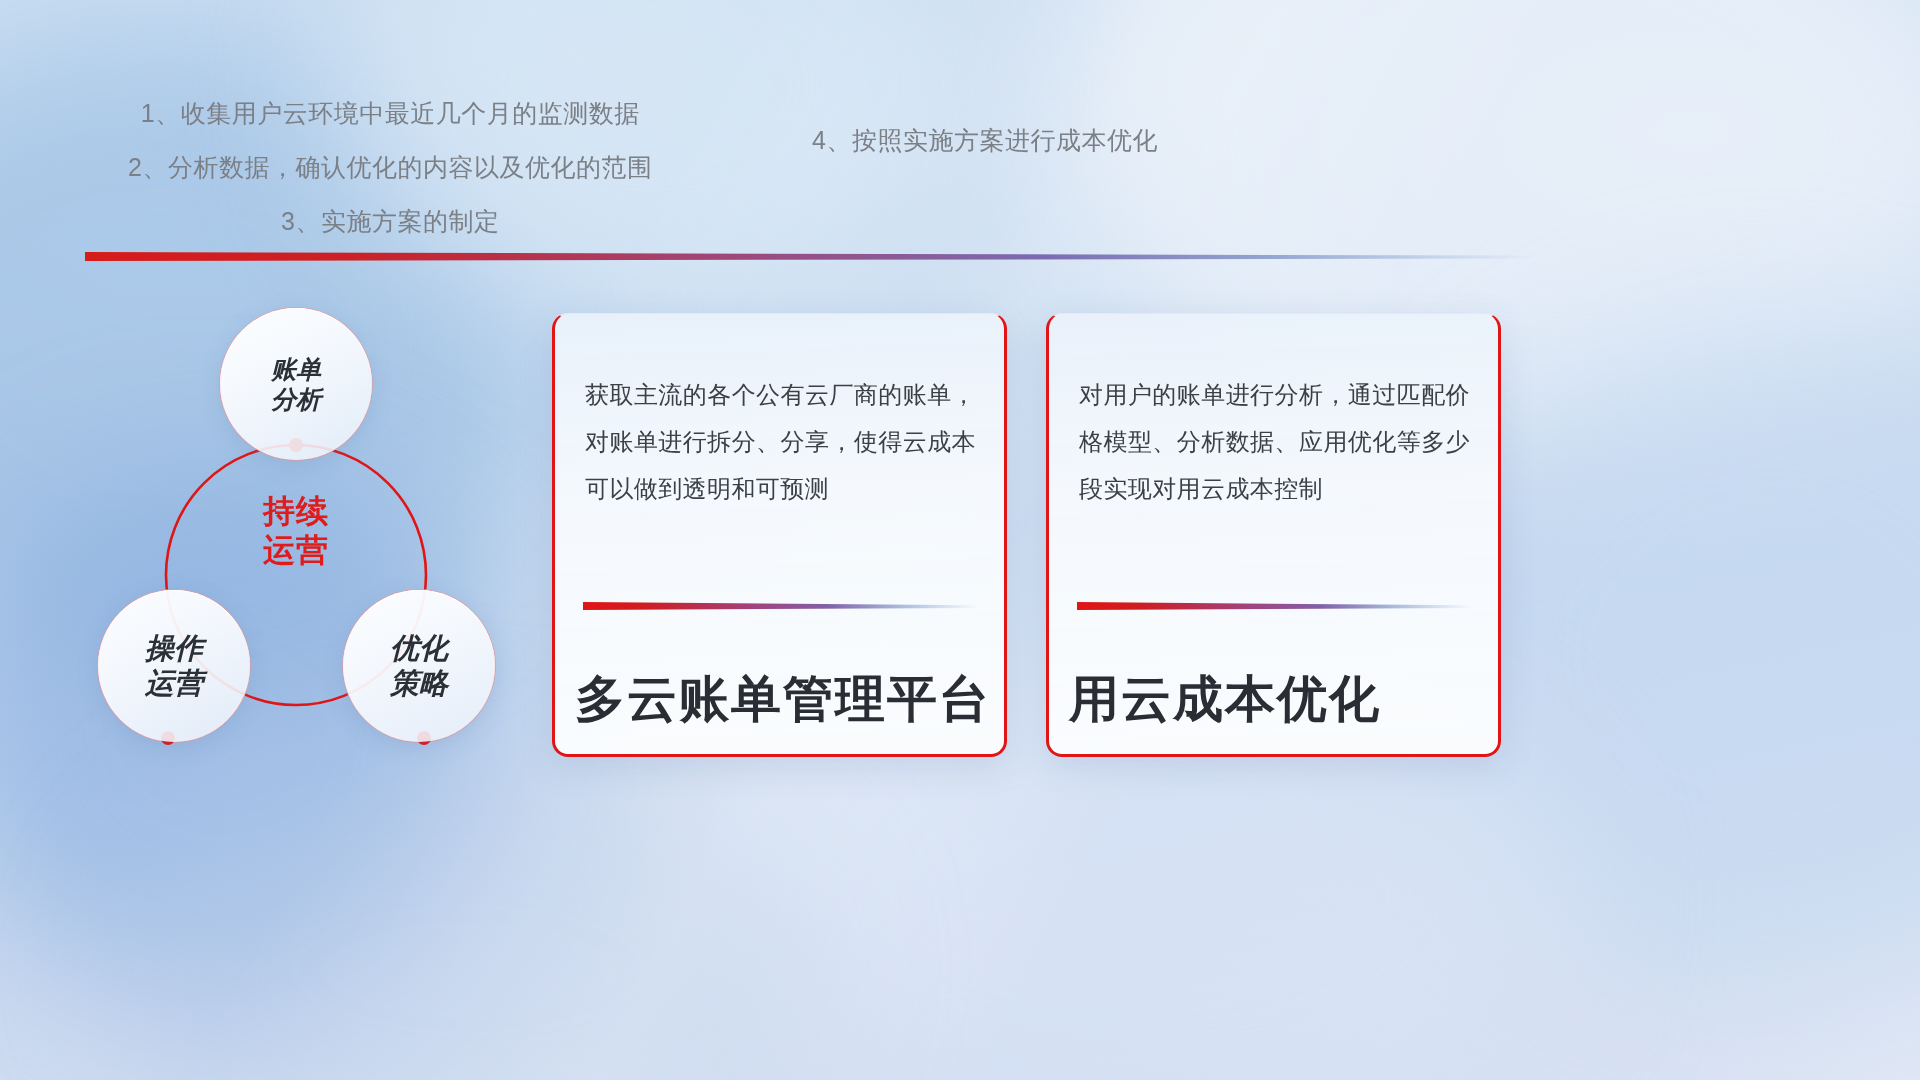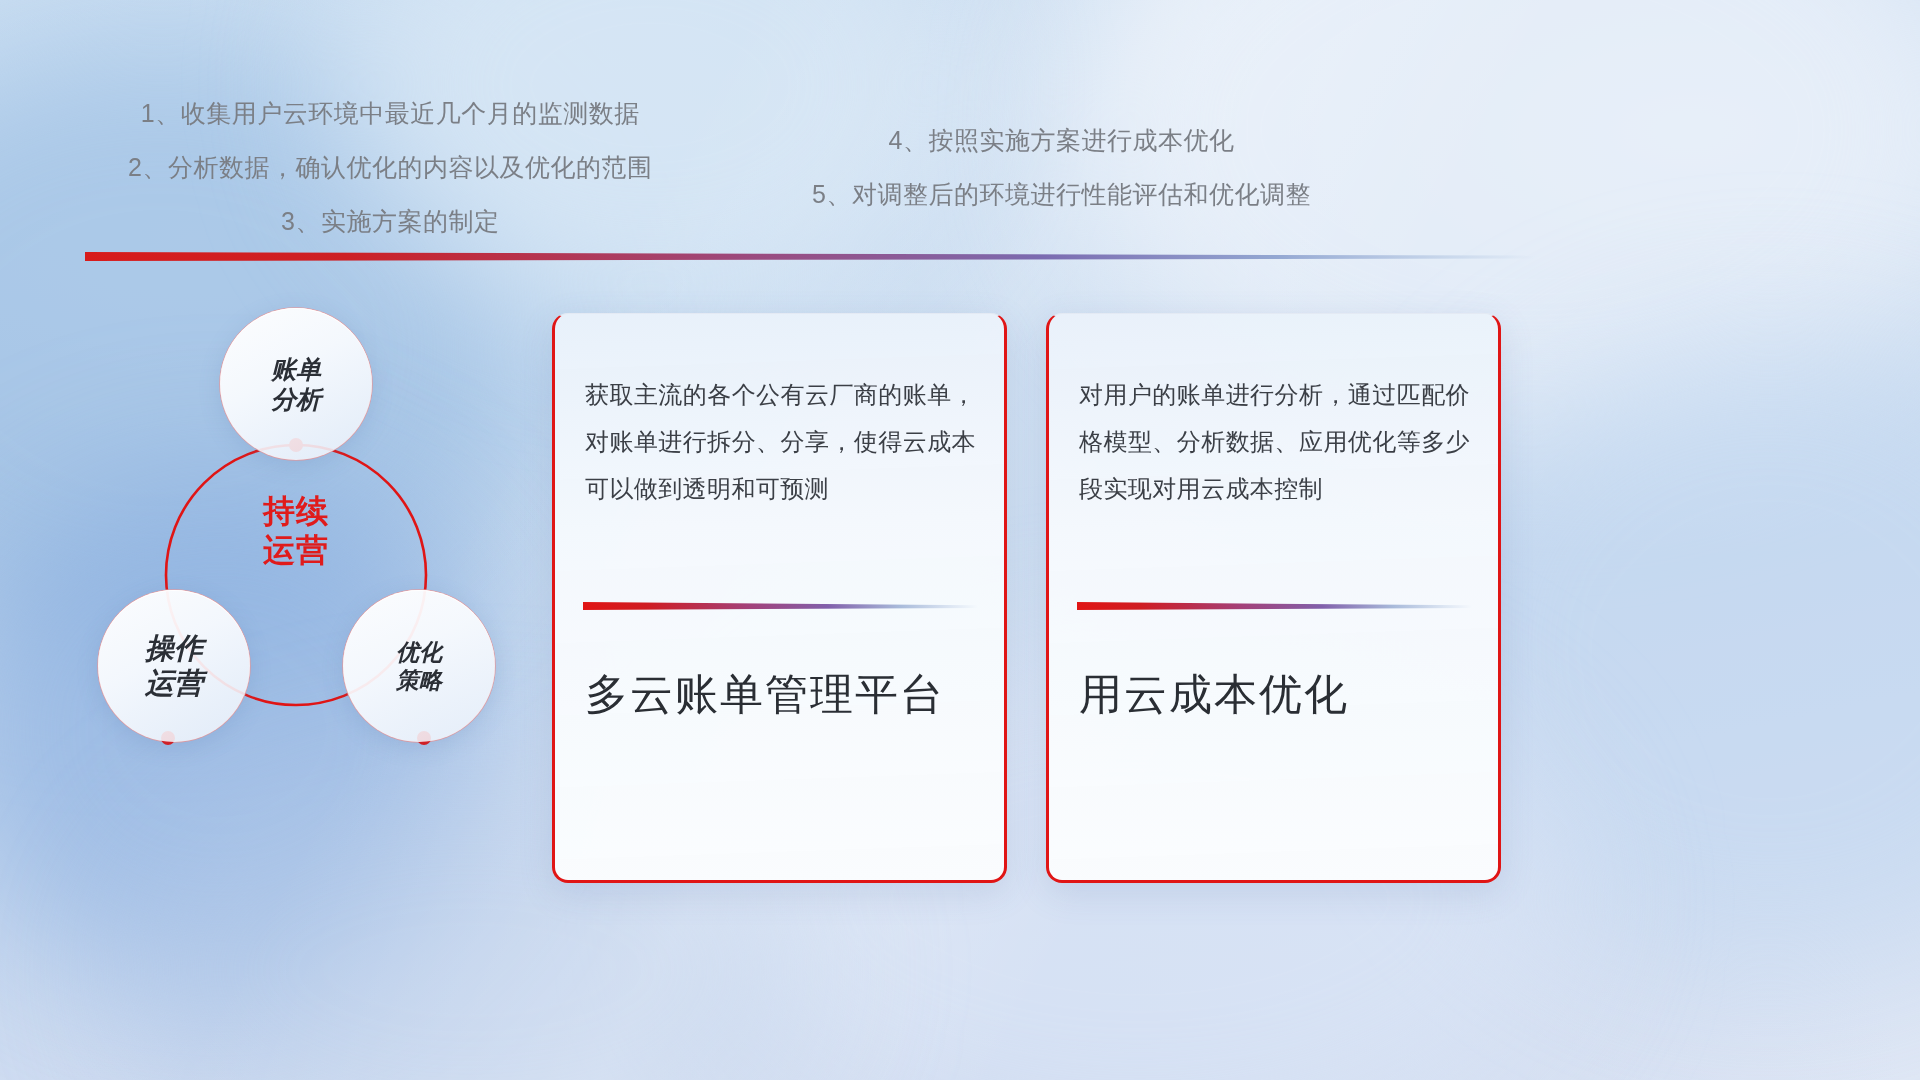--- a/index.html
+++ b/index.html
@@ -58,31 +58,31 @@
   .bubble {
     position:absolute; border-radius:50%;
     background:
       linear-gradient(150deg, rgba(255,255,255,.97) 0%, rgba(250,252,255,.93) 42%, rgba(235,242,251,.86) 100%);
     box-shadow:0 5px 22px rgba(90,125,175,.20), inset 0 1px 0 rgba(255,255,255,.95);
     display:flex; align-items:center; justify-content:center;
     text-align:center; color:#2b2f36; font-weight:700; line-height:1.22;font-style:italic;
   }
   #bubble-top  { left:142px; top:18px;  width:152px; height:152px; font-size:25px; }
   #bubble-left { left:20px;  top:300px; width:152px; height:152px; font-size:29px; }
-  #bubble-right{ left:265px; top:300px; width:152px; height:152px; font-size:23px; }
+  #bubble-right{ left:265px; top:300px; width:152px; height:152px; font-size:29px; }
   #venn-center {
     position:absolute; left:137px; top:186px; width:162px; height:110px;
     display:flex; align-items:center; justify-content:center;
     color:#e01b1b; font-weight:800; font-size:32px; line-height:1.22; text-align:right;
     letter-spacing:1px;
   }
 
   
   .card {
-    position:absolute; top:313px; width:455px; height:570px;
+    position:absolute; top:313px; width:455px; height:444px;
     border-radius:16px;
     border-left:3px solid #e01515;
     border-right:3px solid #e01515;
     border-bottom:3px solid #e01515;
     border-top:1px solid rgba(225,232,243,.9);
     background:linear-gradient(178deg, rgba(233,241,250,.96) 0%, rgba(245,249,253,.97) 38%, rgba(250,252,254,.99) 100%);
     box-shadow:0 10px 34px rgba(85,115,165,.16);
     overflow:hidden;
   }
   #card-1 { left:552px; }
@@ -92,22 +92,22 @@
     color:#3b3f46; font-size:24px; line-height:1.95; letter-spacing:.4px;
     text-align:justify; text-justify:inter-ideograph;
   }
   .card-rule { position:absolute; left:28px; right:26px; top:288px; height:8px; }
   .card-rule i {
     position:absolute; inset:0;
     background:linear-gradient(90deg,#e01515 0%,#cf1c22 16%,#a3417a 42%,#8160ab 62%,#a8bada 80%,#dde6f3 93%,rgba(230,238,248,0) 100%);
     clip-path:polygon(0 0, 100% 42%, 100% 74%, 0 100%);
   }
   .card-title {
-    position:absolute; left:30px; right:20px; top:352px;
-    font-size:43px; font-weight:400; color:#2a2e34; letter-spacing:2px; white-space:nowrap;
+    position:absolute; left:20px; right:20px; top:352px;
+    font-size:50px; font-weight:700; color:#2a2e34; letter-spacing:2px; white-space:nowrap;
   }
 </style>
 </head>
 <body>
 
 <div id="bg">
   <div class="bg-base"></div>
   <div class="bg-blob blob-a"></div>
   <div class="bg-blob blob-b"></div>
   <div class="bg-blob blob-c"></div>
@@ -121,21 +121,20 @@
 <div id="stage">
 
   <div class="list" id="list-left">
     <div class="row">1、收集用户云环境中最近几个月的监测数据</div>
     <div class="row">2、分析数据，确认优化的内容以及优化的范围</div>
     <div class="row">3、实施方案的制定</div>
   </div>
 
   <div class="list" id="list-right">
     <div class="row">4、按照实施方案进行成本优化</div>
-    <div class="row">5、对调整后的环境进行性能评估和优化调整</div>
   </div>
 
   <div id="top-rule">
     <div class="wedge"></div>
   </div>
 
   <div id="venn">
     <svg viewBox="0 0 470 470" width="470" height="470">
       <circle cx="218" cy="285" r="130" fill="none" stroke="#e01515" stroke-width="2.6"></circle>
       <circle cx="218" cy="94" r="76" fill="none" stroke="#e8a0a4" stroke-width="1.6"></circle>

